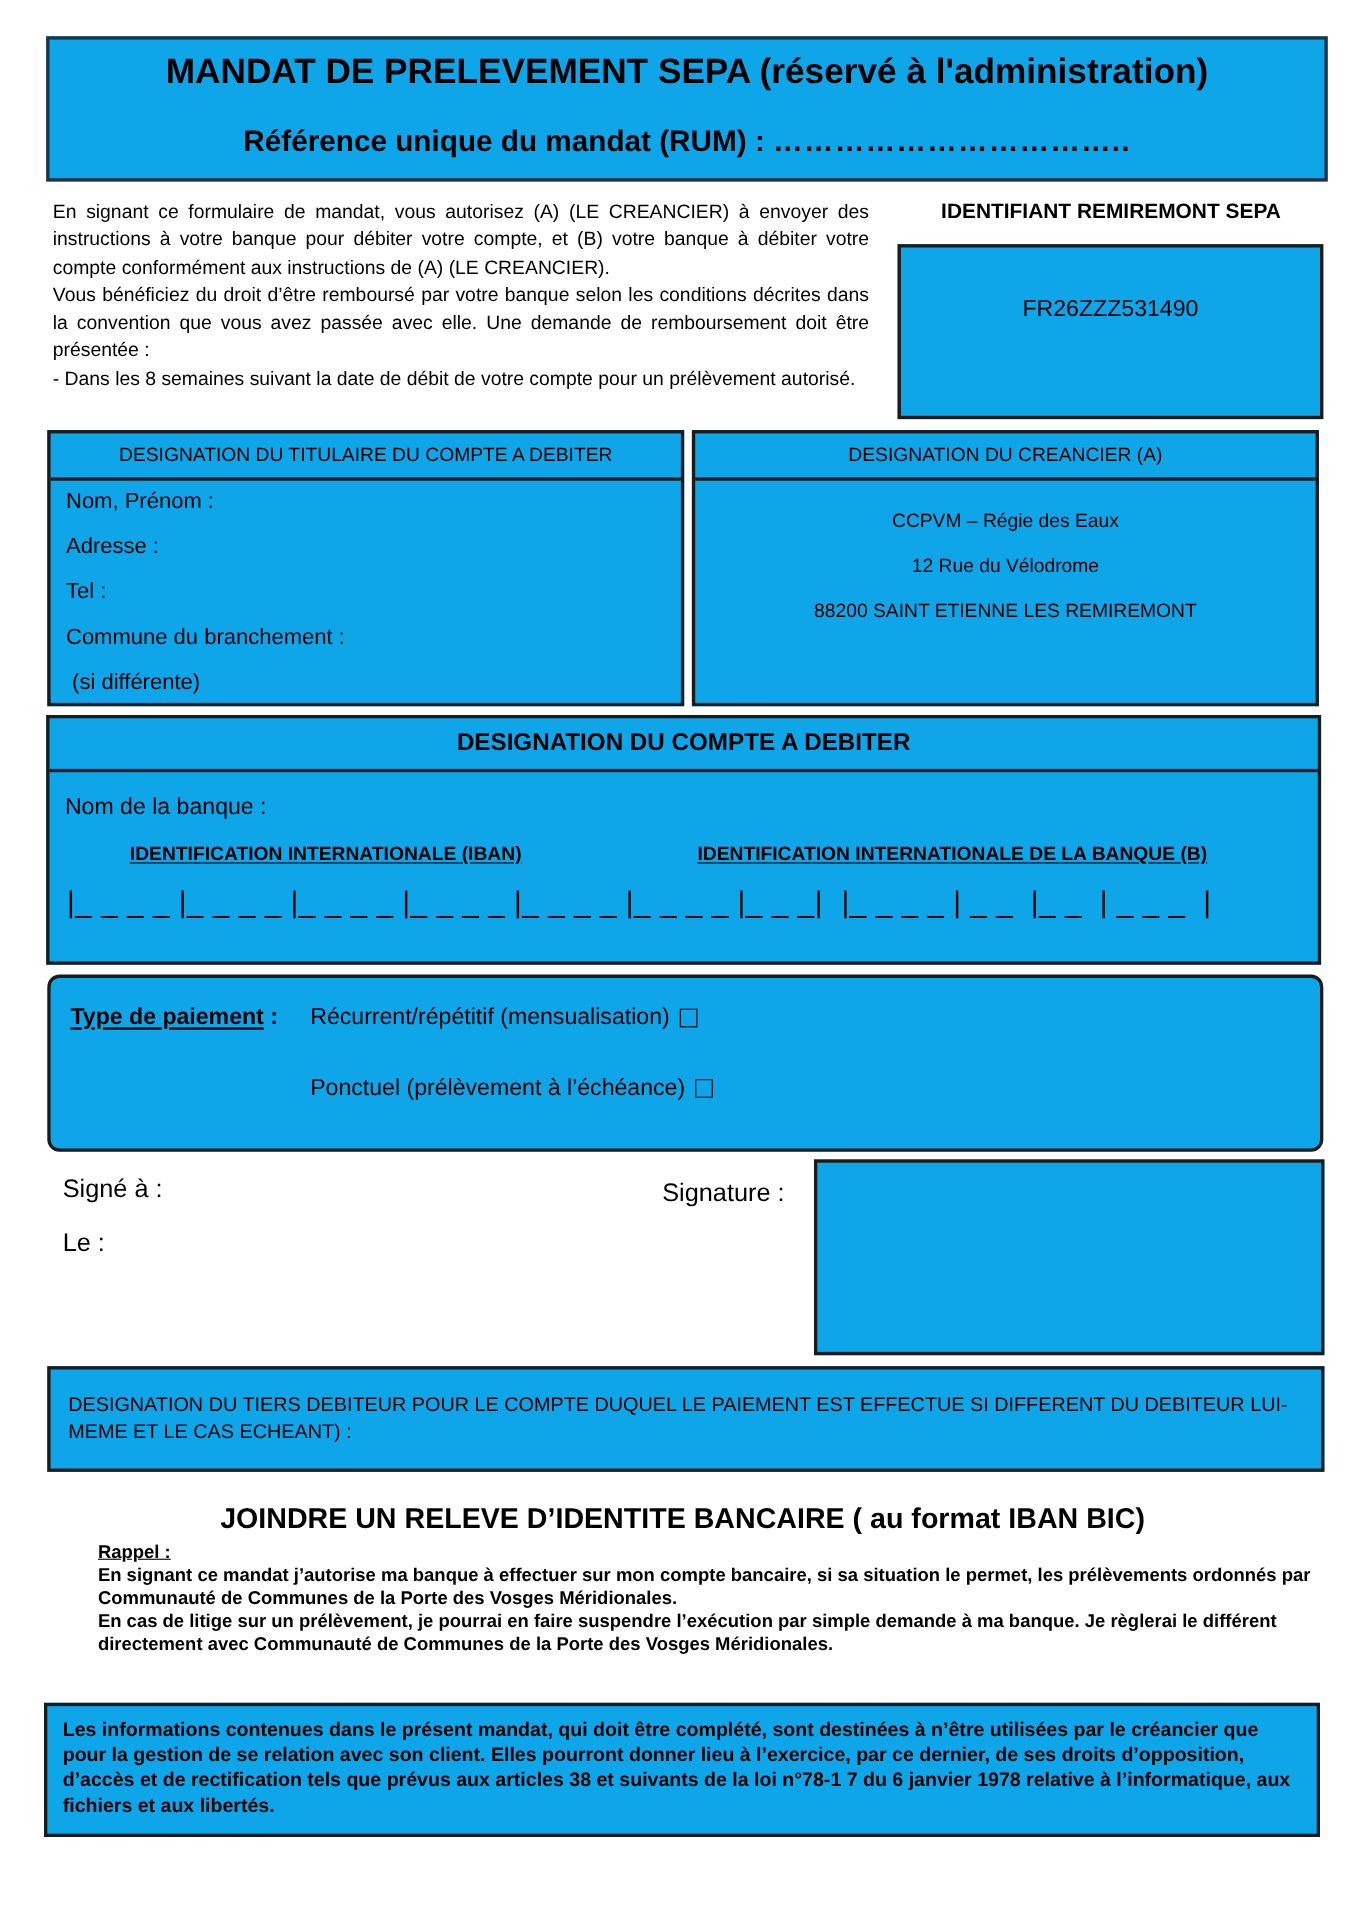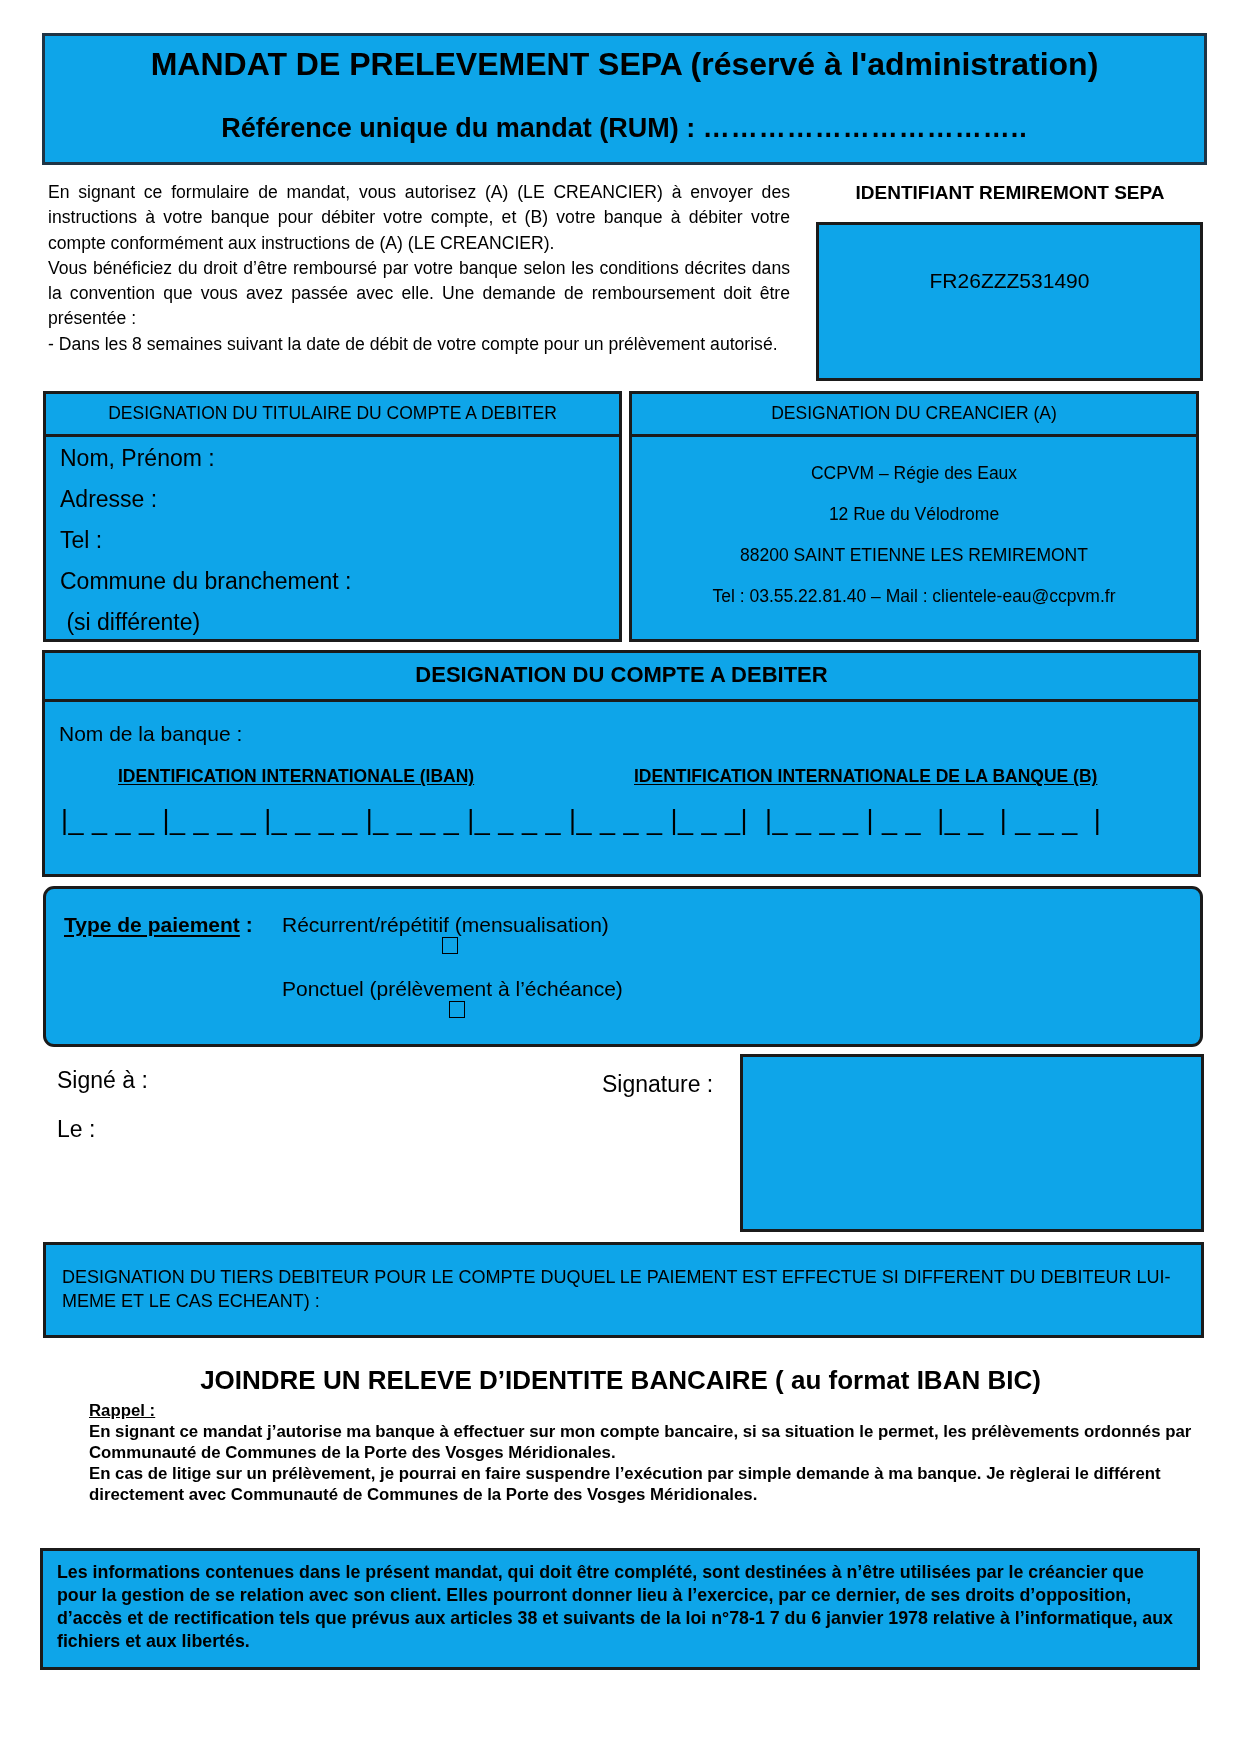--- a/index.html
+++ b/index.html
@@ -19,39 +19,39 @@
 
   
   #ics-label { left: 820px; top: 182px; width: 380px; text-align: center; font-weight: bold; font-size: 19px; }
   #ics-box { left: 816px; top: 222px; width: 387px; height: 159px; }
   #ics-value { left: 0; right: 0; top: 44px; text-align: center; font-size: 21px; }
 
   
   #debtor-box { left: 43px; top: 391px; width: 579px; height: 251px; }
   #creditor-box { left: 629px; top: 391px; width: 570px; height: 251px; }
   .box-head { position: absolute; left: 0; right: 0; top: 0; height: 40px; border-bottom: 3px solid #1b1b1b; text-align: center; font-size: 17.5px; line-height: 38px; }
-  .field { position: absolute; left: 14px; font-size: 23px; }
+  .field { position: absolute; left: 14px; font-size: 20px; }
   .cline { position: absolute; left: 0; right: 0; text-align: center; font-size: 17.5px; }
 
   
   #account-box { left: 42px; top: 650px; width: 1159px; height: 227px; }
   #account-head { left: 0; right: 0; top: 0; height: 46px; border-bottom: 3px solid #1b1b1b; text-align: center; font-weight: bold; font-size: 22px; line-height: 44px; }
   #bank-name { left: 14px; top: 69px; font-size: 21px; }
   .u-label { position: absolute; font-weight: bold; font-size: 17.5px; text-decoration: underline; text-underline-offset: 2px; }
   #iban-label { left: 73px; top: 113px; }
   #bic-label { left: 589px; top: 113px; }
   .slots { position: absolute; top: 152px; font-size: 27px; white-space: pre; letter-spacing: 0.5px; }
   #iban-slots { left: 16px; }
   #bic-slots { left: 720px; }
 
   
   #payment-box { left: 43px; top: 886px; width: 1160px; height: 161px; border-radius: 11px; }
   #pay-label { left: 18px; top: 24px; font-weight: bold; font-size: 21px; }
   #pay-label .u { text-decoration: underline; text-underline-offset: 3px; }
-  .pay-opt { position: absolute; left: 236px; font-size: 21px; display: flex; align-items: center; flex-direction: column; }
+  .pay-opt { position: absolute; left: 236px; font-size: 21px; display: flex; align-items: center; }
   .checkbox { display: inline-block; width: 16px; height: 17px; border: 1.5px solid #000; margin-left: 9px; box-sizing: border-box; cursor: pointer; }
   #opt-recurrent { top: 24px; }
   #opt-ponctuel { top: 88px; }
 
   
   #signed-at { left: 57px; top: 1067px; font-size: 23px; }
   #signed-on { left: 57px; top: 1116px; font-size: 23px; }
   #signature-label { left: 602px; top: 1071px; font-size: 23px; }
   #signature-box { left: 740px; top: 1054px; width: 464px; height: 178px; }
 
@@ -98,21 +98,20 @@
   <div class="field" style="top:133px"><span>Tel :</span></div>
   <div class="field" style="top:174px"><span>Commune du branchement :</span></div>
   <div class="field" style="top:215px; white-space:pre"> (si différente)</div>
 </div>
 
 <div class="box" id="creditor-box">
   <div class="box-head">DESIGNATION DU CREANCIER (A)</div>
   <div class="cline" style="top:69px">CCPVM – Régie des Eaux</div>
   <div class="cline" style="top:110px">12 Rue du Vélodrome</div>
   <div class="cline" style="top:151px">88200 SAINT ETIENNE LES REMIREMONT</div>
-  <div class="cline" style="top:192px">Tel : 03.55.22.81.40 – Mail : clientele-eau@ccpvm.fr</div>
 </div>
 
 <div class="box" id="account-box">
   <div class="abs" id="account-head">DESIGNATION DU COMPTE A DEBITER</div>
   <div class="abs" id="bank-name"><span>Nom de la banque :</span></div>
   <div class="u-label" id="iban-label">IDENTIFICATION INTERNATIONALE (IBAN)</div>
   <div class="u-label" id="bic-label">IDENTIFICATION INTERNATIONALE DE LA BANQUE (B)</div>
   <div class="slots" id="iban-slots">|_ _ _ _ |_ _ _ _ |_ _ _ _ |_ _ _ _ |_ _ _ _ |_ _ _ _ |_ _ _|</div>
   <div class="slots" id="bic-slots">|_ _ _ _ | _ _  |_ _  | _ _ _  |</div>
 </div>

